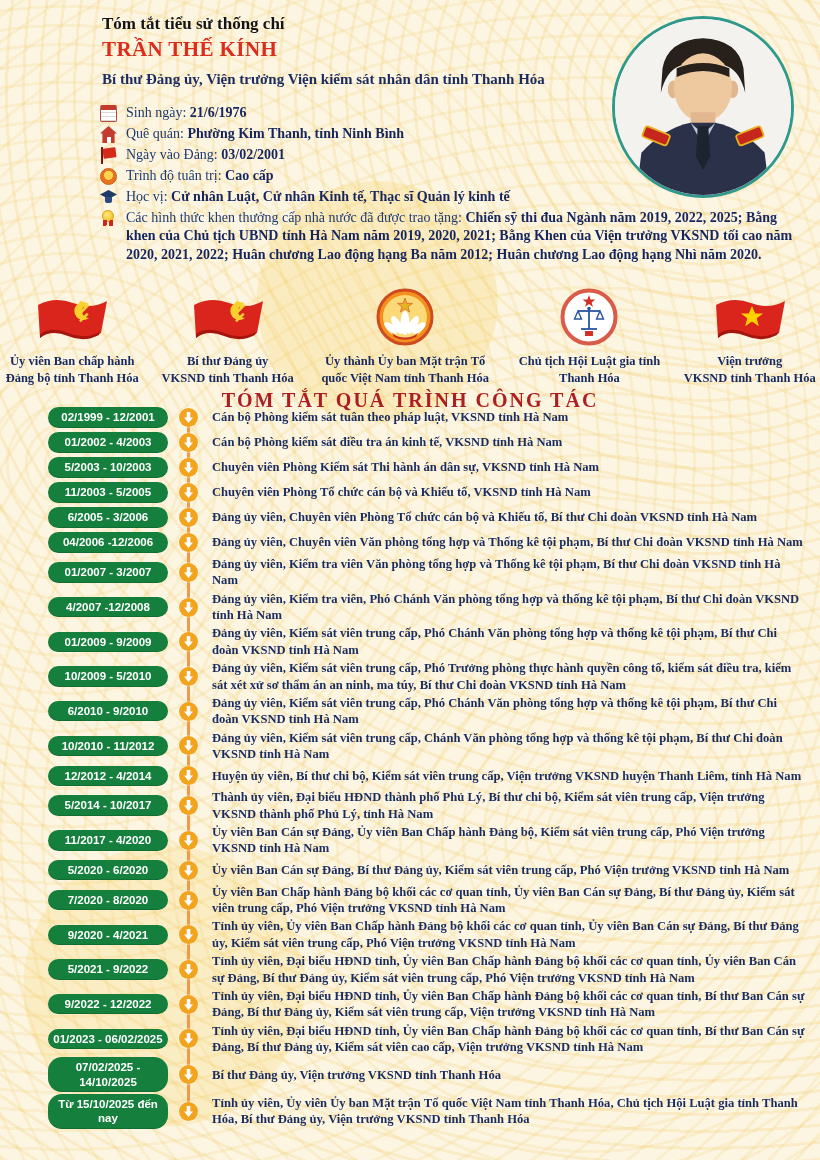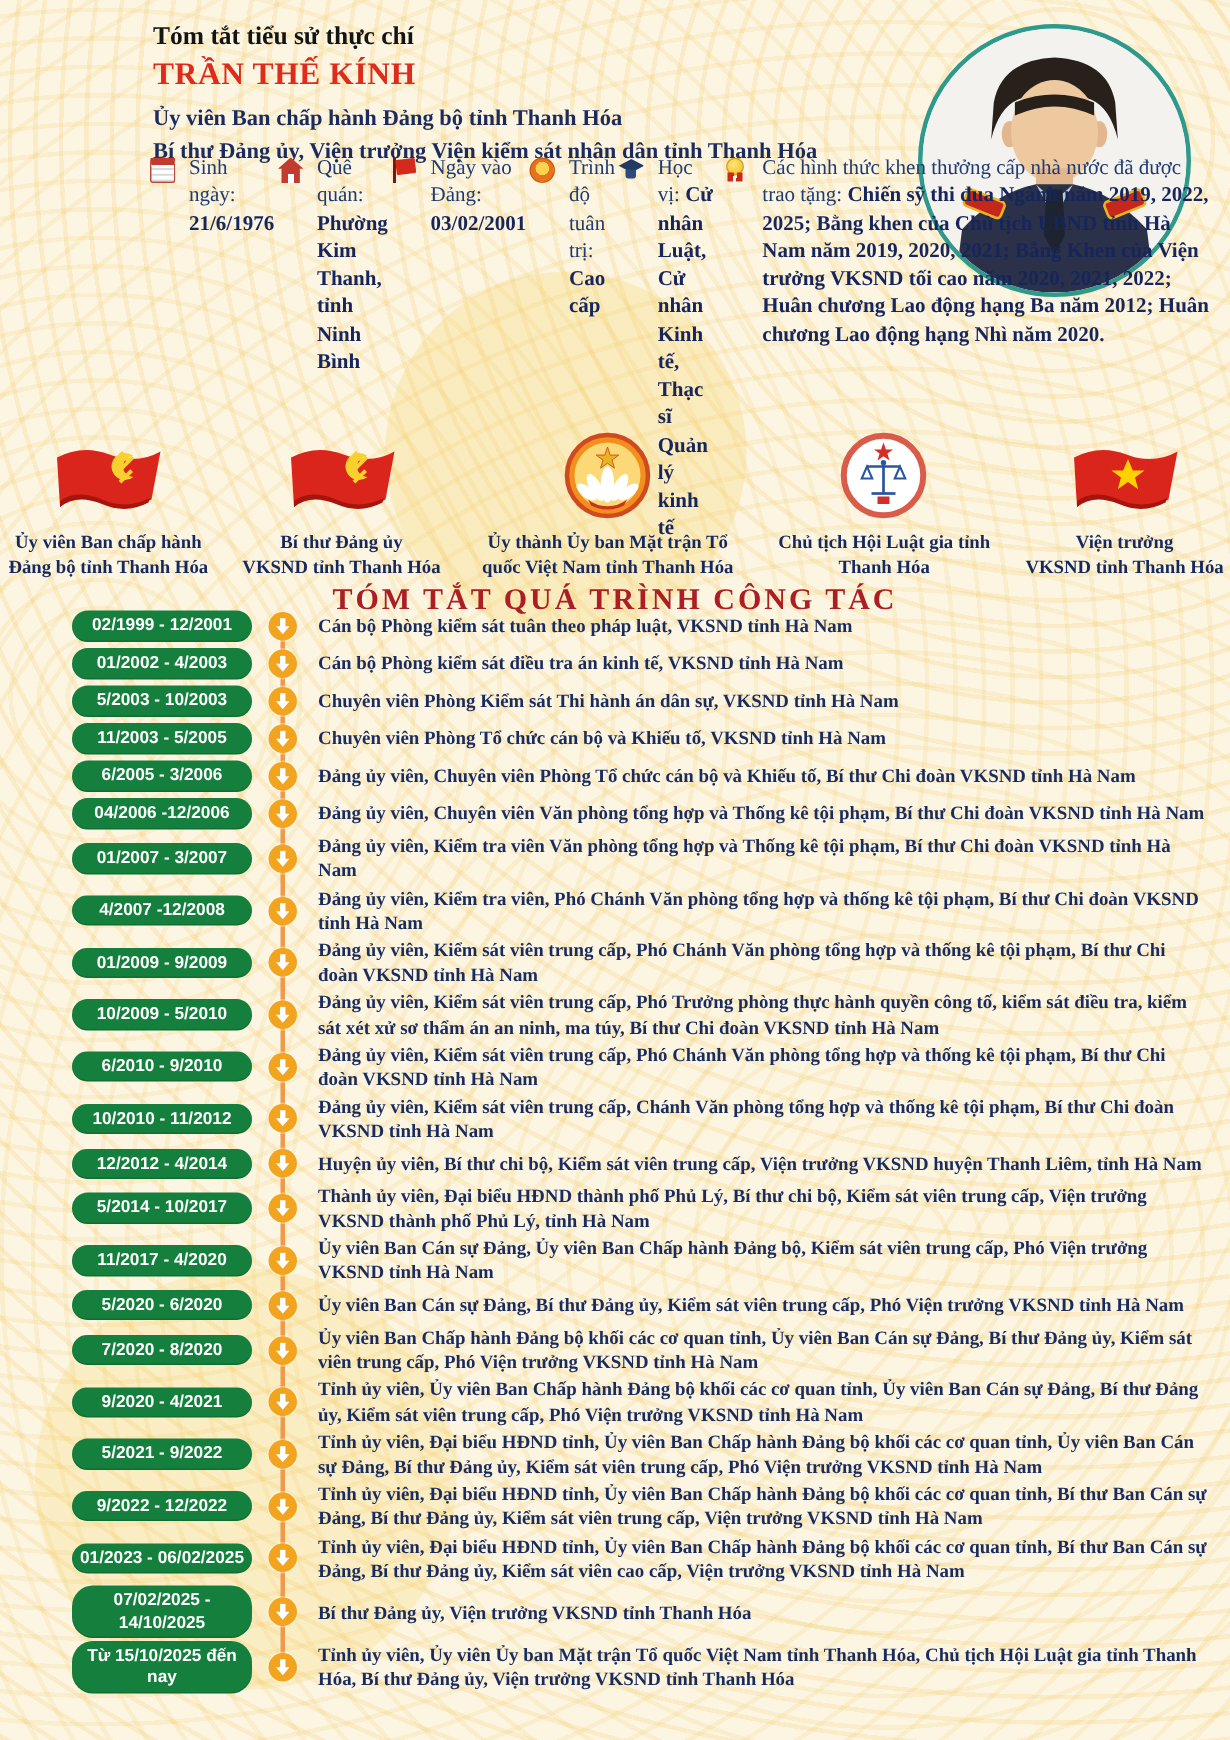--- a/index.html
+++ b/index.html
@@ -16,21 +16,21 @@
   .hdr{position:absolute;left:102px;top:14px;width:490px;}
   .pretitle{font-size:17px;font-weight:bold;color:#141414;}
   .name{font-size:21px;font-weight:bold;color:#dd2b1c;margin:3px 0 7px;letter-spacing:.4px;}
   .pos{font-size:15px;font-weight:bold;color:#1c2b5e;line-height:1.45;}
   
   .photo{position:absolute;top:16px;right:26px;width:176px;height:176px;border-radius:50%;
     border:3px solid #2f9a8b;overflow:hidden;background:#f4f2ee;}
   .photo svg{display:block;width:100%;height:100%;}
   
   .info{position:absolute;left:100px;top:104px;width:708px;list-style:none;margin:0;padding:0;
-    display:flex;gap:2.5px;}
+    display:flex;flex-direction:column;gap:2.5px;}
   .info-row{display:flex;gap:9px;align-items:flex-start;}
   .info-text{margin:0;font-size:14px;line-height:1.32;}
   .label{color:#1e3a70;}
   .value{color:#16255c;font-weight:bold;}
   .icon{position:relative;flex:0 0 17px;width:17px;height:17px;margin-top:1px;}
   .icon-calendar{background:linear-gradient(#fff,#fff),#fff;border:1px solid #b6493c;border-top:5px solid #c23b2e;border-radius:2px;box-sizing:border-box;
     background-image:repeating-linear-gradient(#d9d9d9 0 1px,transparent 1px 4px);background-position:0 2px;}
   .icon-house{background:#c23b2e;clip-path:polygon(50% 0,100% 44%,86% 44%,86% 100%,14% 100%,14% 44%,0 44%);}
   .icon-house::after{content:"";position:absolute;left:7px;bottom:0;width:4px;height:6px;background:#fff;}
   .icon-party-flag::before{content:"";position:absolute;left:1px;top:0;width:2px;height:17px;background:#7a1510;}
@@ -81,23 +81,22 @@
       <rect x="43" y="53" width="14" height="11" fill="#e2b68e"></rect>
       <path d="M12,100 L15,76 Q28,62 43,59 L57,59 Q72,62 85,76 L88,100 Z" fill="#2a3148"></path>
       <path d="M43,59 L50,72 L57,59 Q52,64 50,64 Q48,64 43,59 Z" fill="#b9c8da"></path>
       <polygon points="47,61 53,61 54,78 50,86 46,78" fill="#1d2430"></polygon>
       <rect x="16" y="63" width="15" height="6.5" rx="1.5" fill="#c6271d" stroke="#e8b320" stroke-width="1" transform="rotate(22 23 66)"></rect>
       <rect x="69" y="63" width="15" height="6.5" rx="1.5" fill="#c6271d" stroke="#e8b320" stroke-width="1" transform="rotate(-22 77 66)"></rect>
     </svg>
   </div>
 
   <div class="hdr">
-    <div class="pretitle">Tóm tắt tiểu sử thực chí</div>
+    <div class="pretitle">Tóm tắt tiểu sử thống chí</div>
     <div class="name">TRẦN THẾ KÍNH</div>
-    <div class="pos">Ủy viên Ban chấp hành Đảng bộ tỉnh Thanh Hóa</div>
     <div class="pos">Bí thư Đảng ủy, Viện trưởng Viện kiểm sát nhân dân tỉnh Thanh Hóa</div>
   </div>
 
   <ul class="info">
 
       <li class="info-row">
         <span class="icon icon-calendar"></span>
         <p class="info-text"><span class="label">Sinh ngày:</span> <b class="value">21/6/1976</b></p>
       </li>
 

